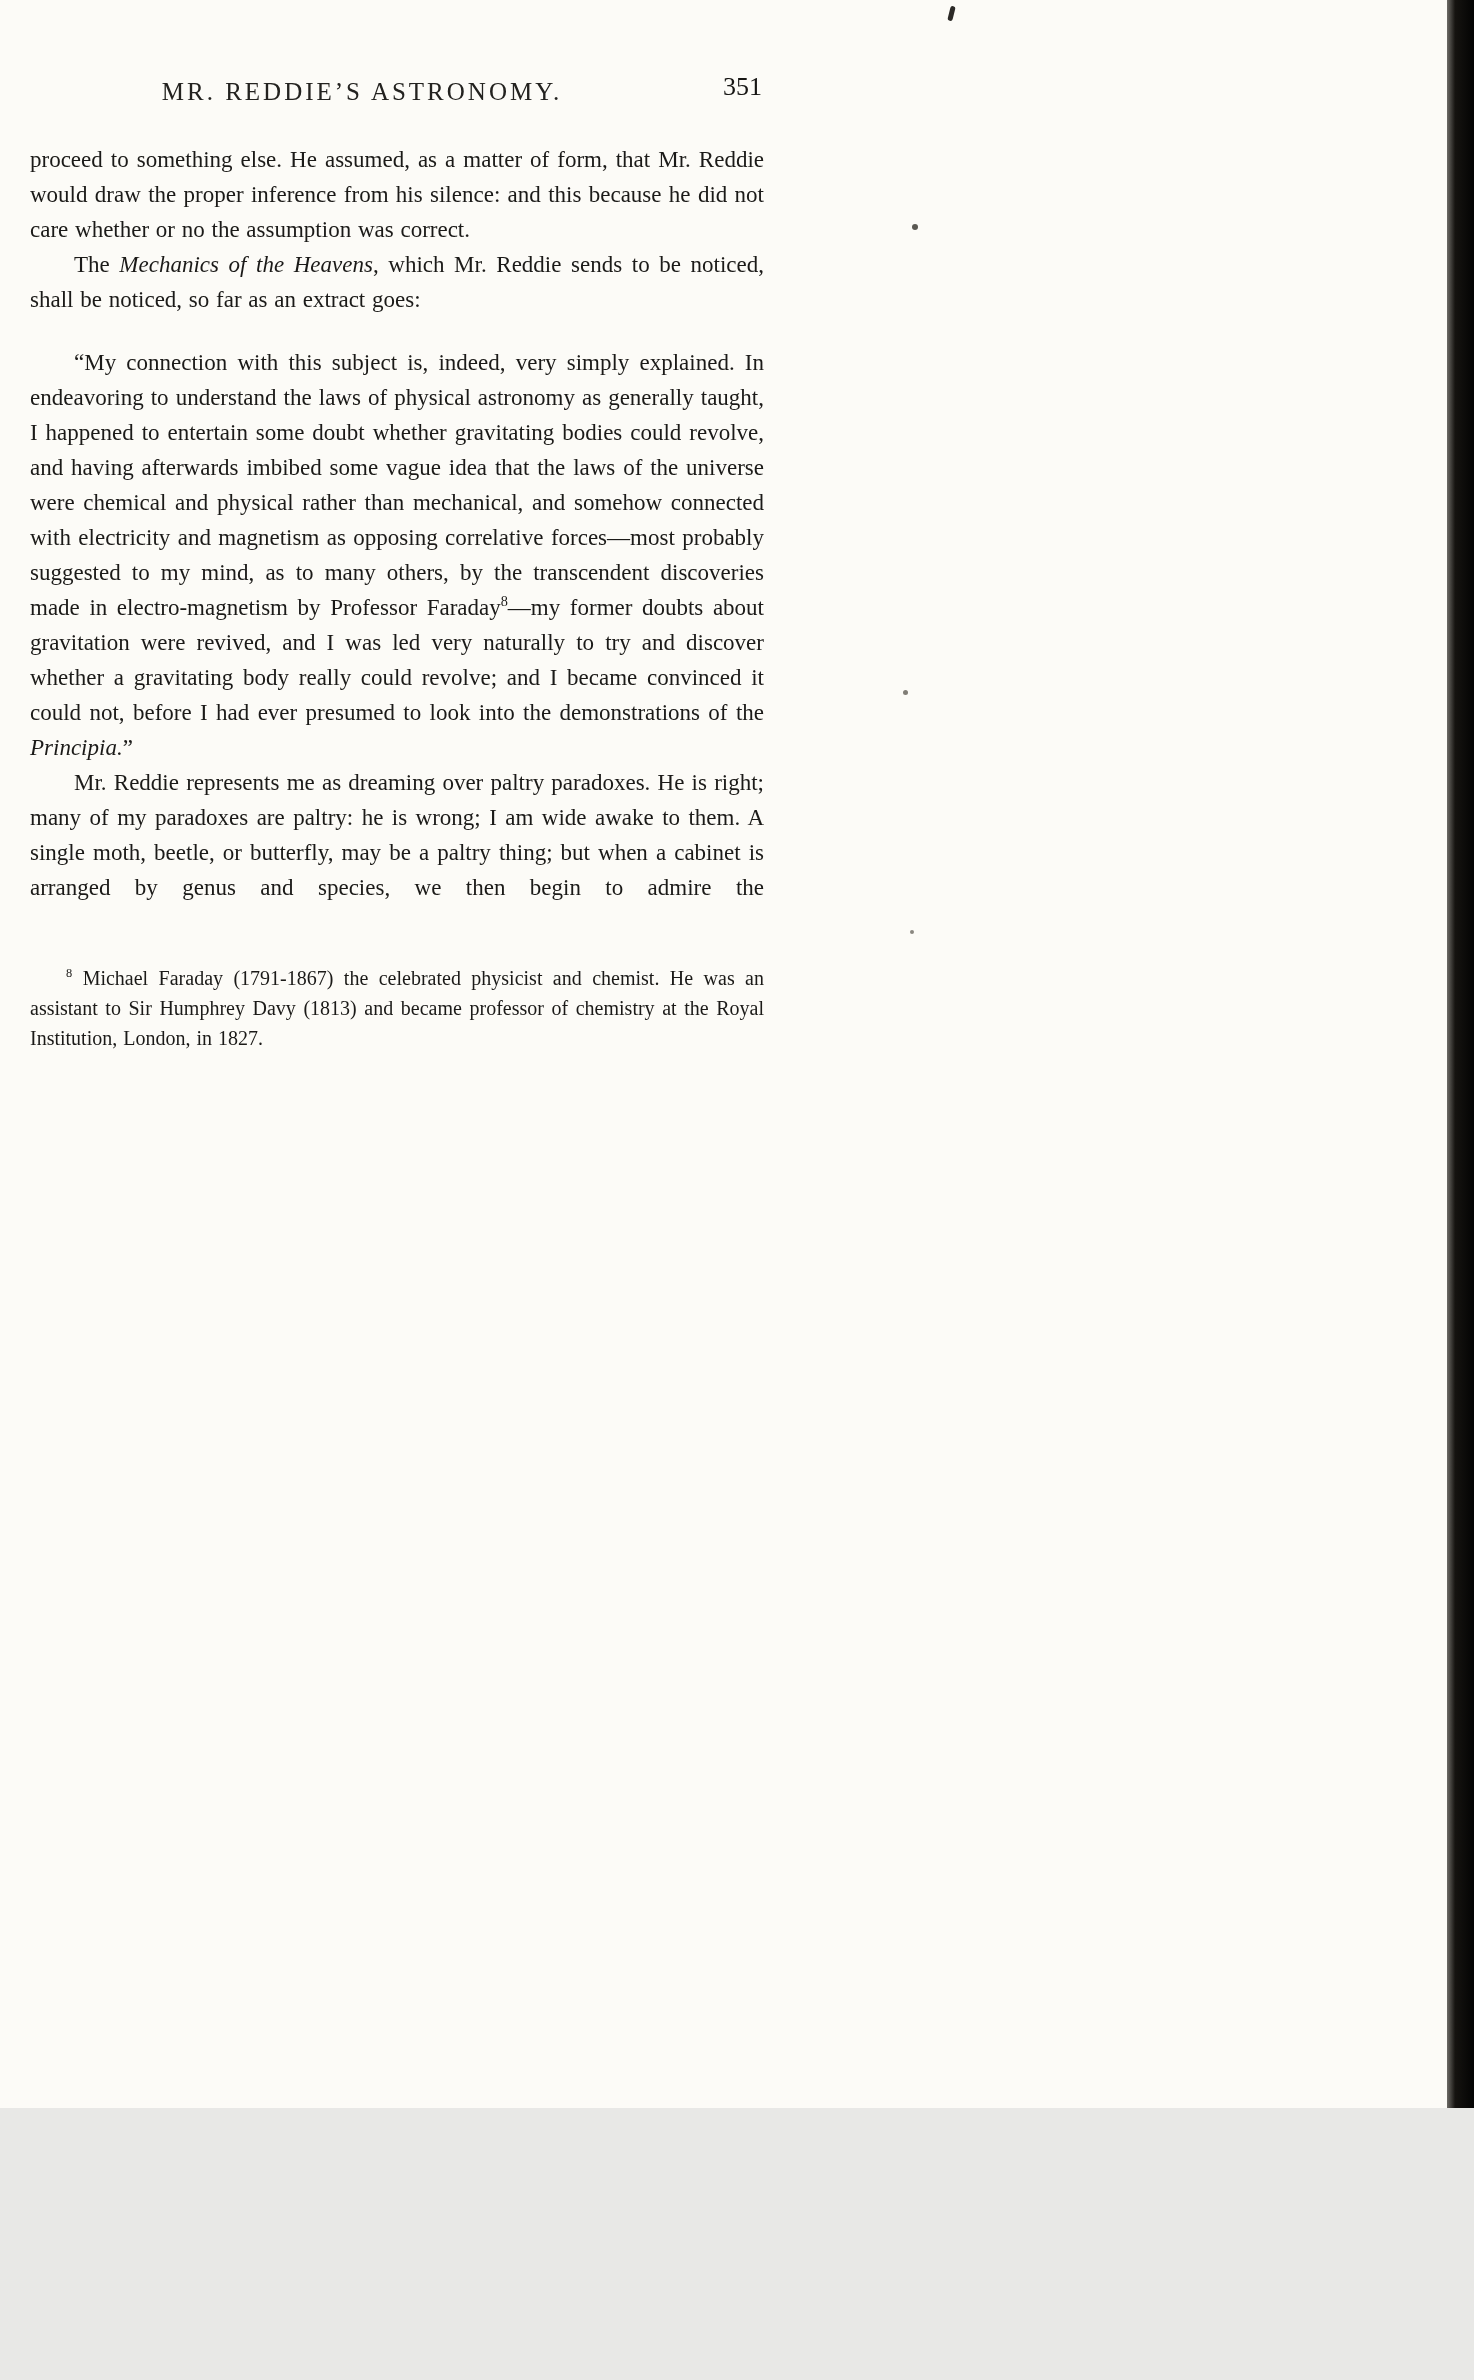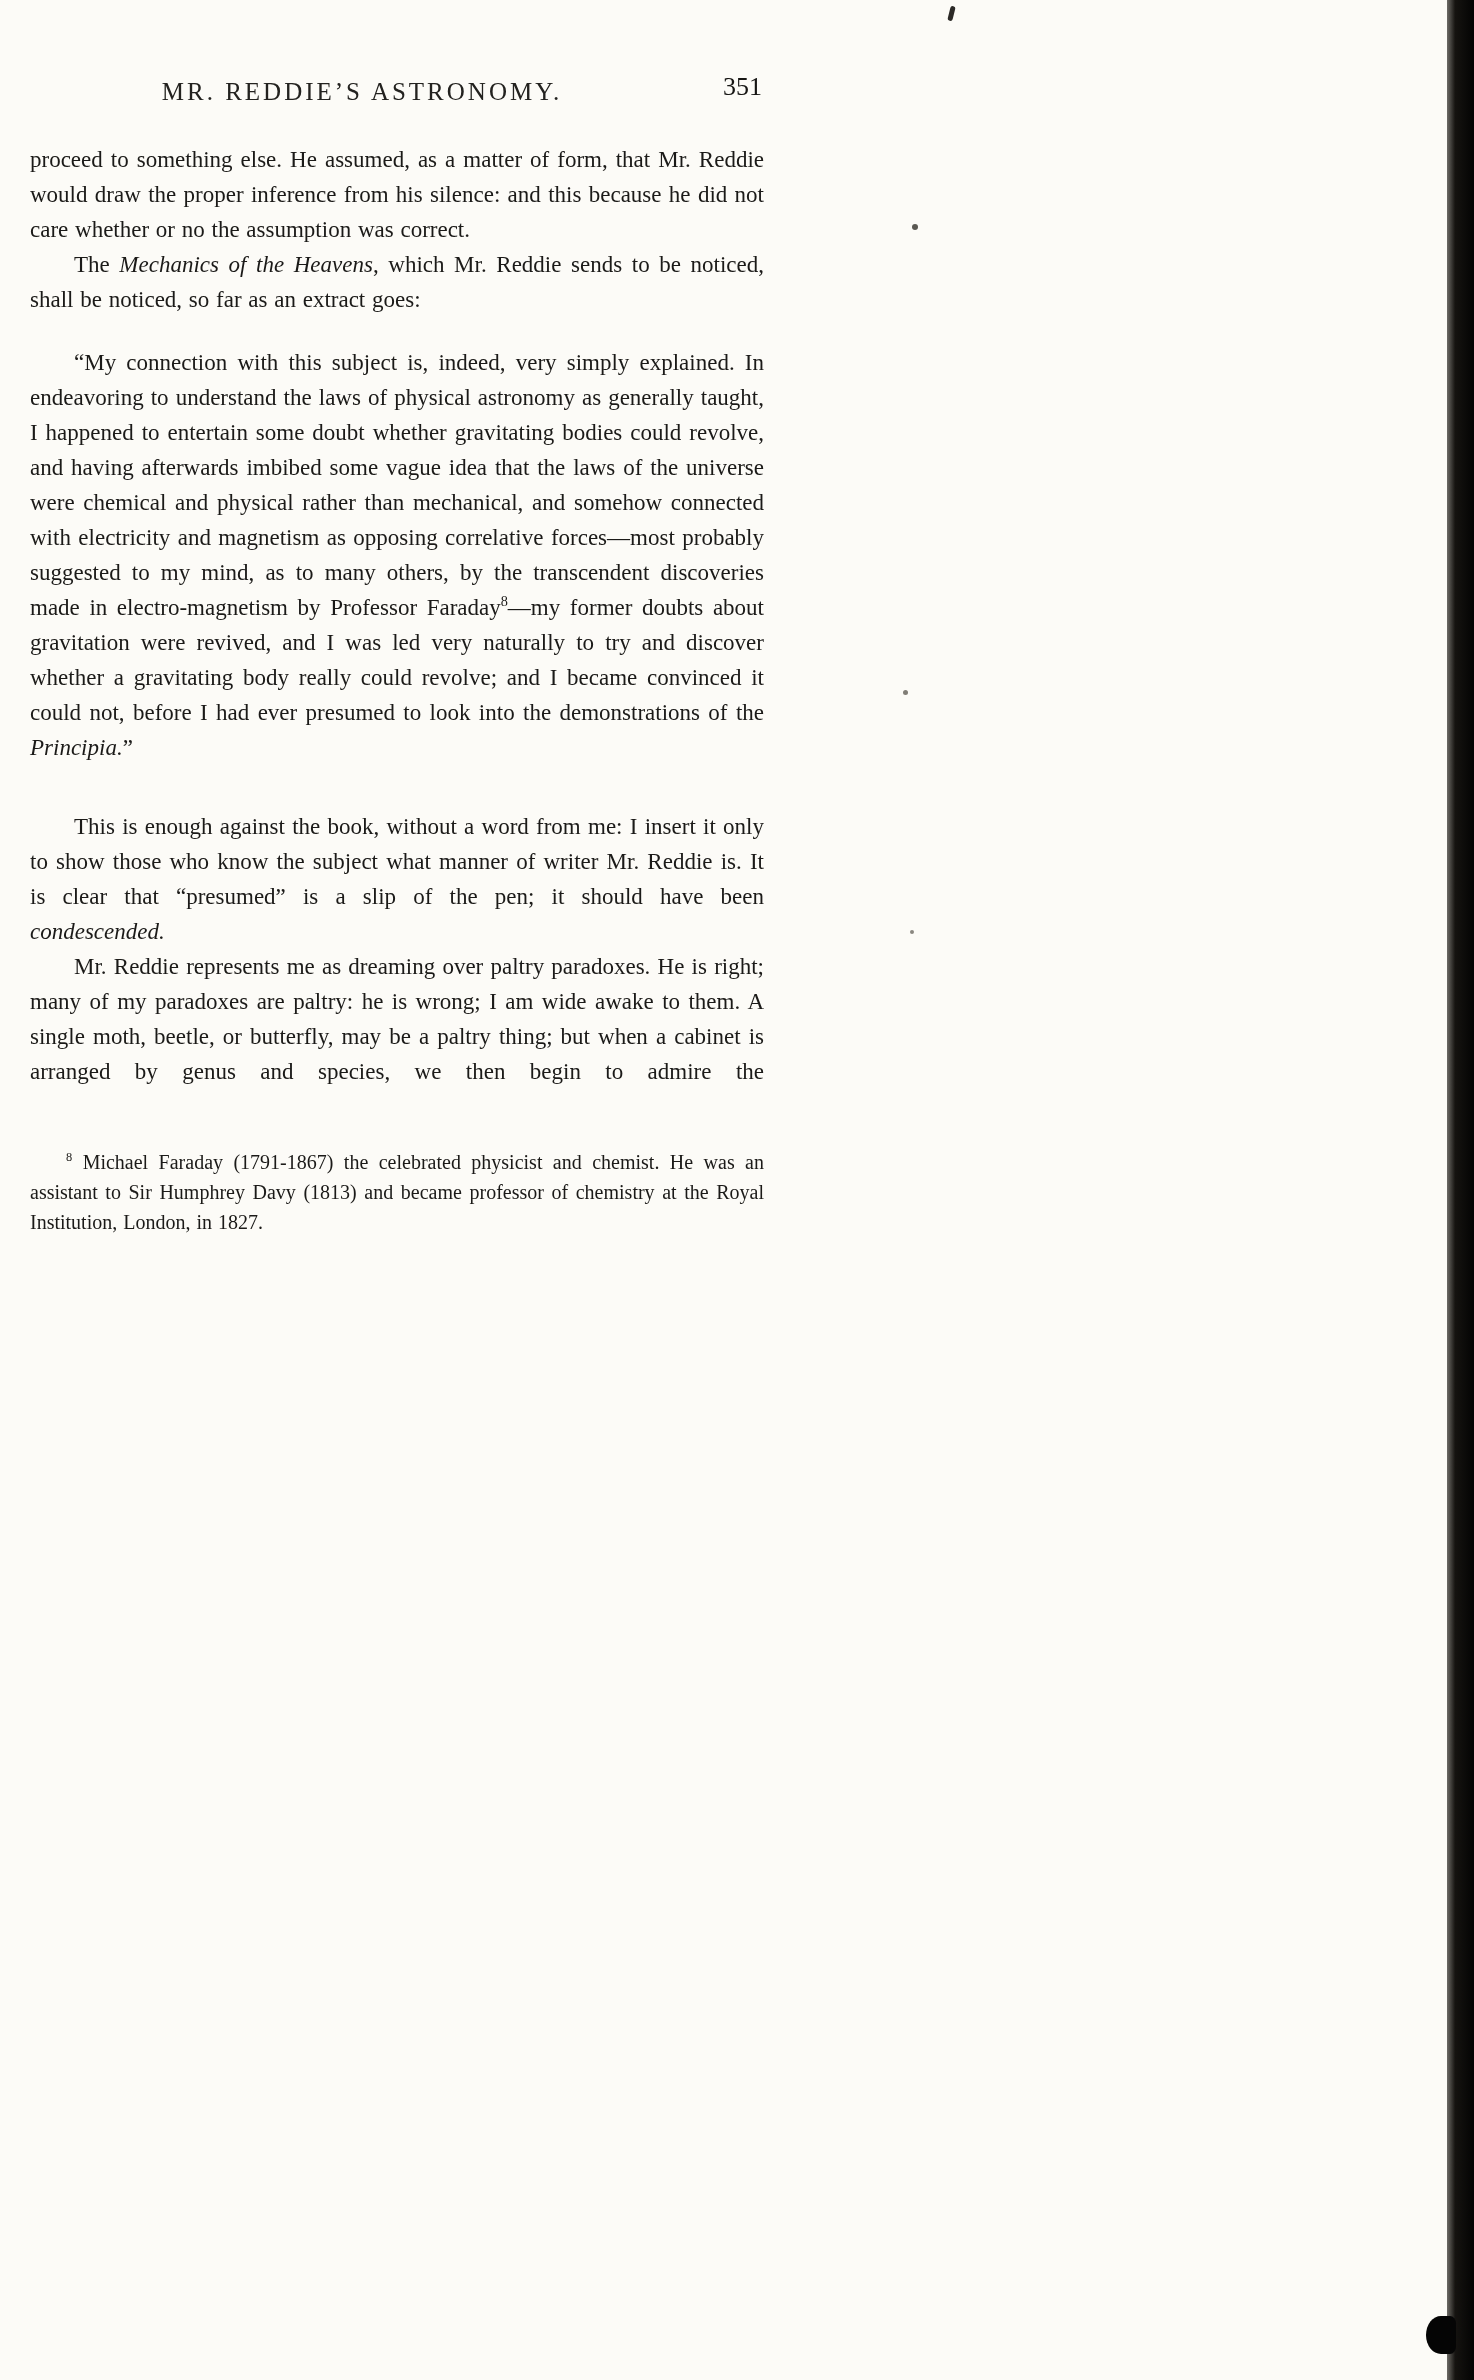--- a/index.html
+++ b/index.html
@@ -3,21 +3,21 @@
 <meta charset="utf-8">
 <style>
   html, body {
     margin: 0;
     padding: 0;
     background: #e8e8e6;
   }
   .page {
     position: relative;
     width: 1474px;
-    height: 2380px;
+    height: 2108px;
     background: #fcfbf7;
     font-family: "Liberation Serif", "DejaVu Serif", serif;
     color: #1b1a18;
     overflow: hidden;
   }
   .content {
     position: absolute;
     left: 30px;
     top: 74px;
     width: 734px;
@@ -105,21 +105,20 @@
 
     <div class="running-header">
       <div class="header-title">MR. REDDIE’S ASTRONOMY.</div>
       <div class="page-number">351</div>
     </div>
 
     <div id="page-body">
         <p class="para noindent"><span>proceed to something else. He assumed, as a matter of form, that Mr. Reddie would draw the proper inference from his silence: and this because he did not care whether or no the assumption was correct.</span></p>
         <p class="para"><span>The </span><i>Mechanics of the Heavens</i><span>, which Mr. Reddie sends to be noticed, shall be noticed, so far as an extract goes:</span></p>
         <p class="para gap-top"><span>“My connection with this subject is, indeed, very simply explained. In endeavoring to understand the laws of physical astronomy as generally taught, I happened to entertain some doubt whether gravitating bodies could revolve, and having afterwards imbibed some vague idea that the laws of the universe were chemical and physical rather than mechanical, and somehow connected with electricity and magnetism as opposing correlative forces—most probably suggested to my mind, as to many others, by the transcendent discoveries made in electro-magnetism by Professor Faraday</span><sup>8</sup><span>—my former doubts about gravitation were revived, and I was led very naturally to try and discover whether a gravitating body really could revolve; and I became convinced it could not, before I had ever presumed to look into the demonstrations of the </span><i>Principia.</i><span>”</span></p>
-        <p class="para gap-top-lg"><span>This is enough against the book, without a word from me: I insert it only to show those who know the subject what manner of writer Mr. Reddie is. It is clear that “presumed” is a slip of the pen; it should have been </span><i>condescended.</i></p>
         <p class="para justify-last"><span>Mr. Reddie represents me as dreaming over paltry paradoxes. He is right; many of my paradoxes are paltry: he is wrong; I am wide awake to them. A single moth, beetle, or butterfly, may be a paltry thing; but when a cabinet is arranged by genus and species, we then begin to admire the</span></p>
       </div>
 
     <div class="footnote">
       <p class="para" id="footnote-text"><sup>8</sup><span> Michael Faraday (1791-1867) the celebrated physicist and chemist. He was an assistant to Sir Humphrey Davy (1813) and became professor of chemistry at the Royal Institution, London, in 1827.</span></p>
     </div>
 
   </div>
 
   <div class="scan-strip"></div>

